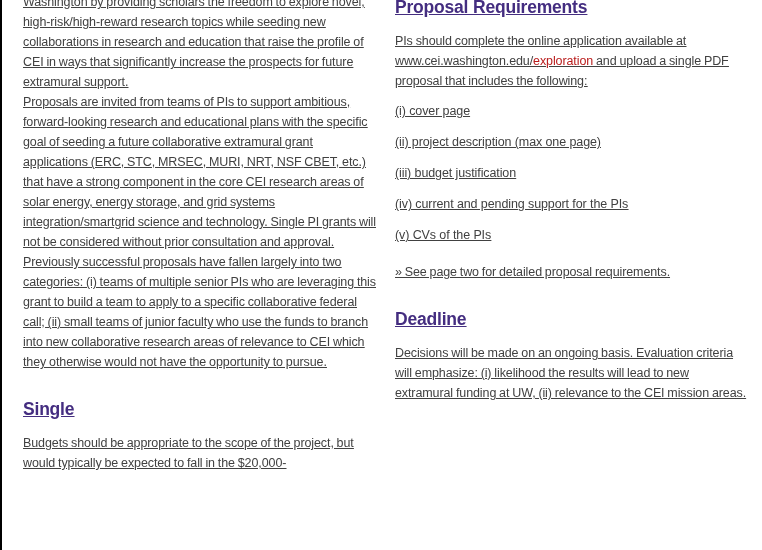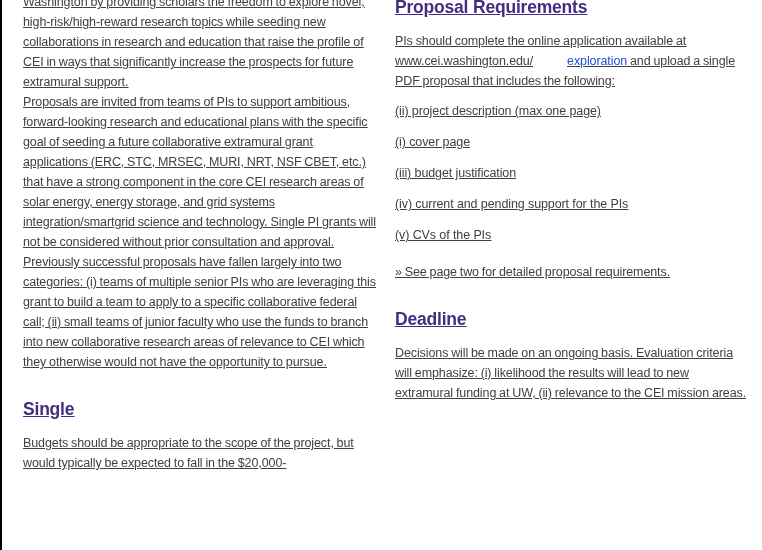--- a/index.html
+++ b/index.html
@@ -39,24 +39,23 @@
     color: #442d80;
     letter-spacing: -0.2px;
     margin: 24px 0 11px 0;
   }
   .col-right h2.first { margin-top: 0; }
   p { margin: 0; word-spacing: -0.5px; }
   .req-list { margin-top: 10px; }
   .req-item { margin-bottom: 11px; }
   .req-note { margin-top: 17px; }
   a.doc-link {
-    color: #1d4ed8;
+    color: #b91c1c;
     text-decoration: none;
     cursor: pointer;
-    margin-left: 34px;
   }
 </style>
 </head>
 <body>
 
 <div class="page">
   <div class="page-left-edge"></div>
 
   <div class="col col-left">
     <p>Washington by providing scholars the freedom to explore novel, high-risk/high-reward research topics while seeding new collaborations in research and education that raise the profile of CEI in ways that significantly increase the prospects for future extramural support.</p>
@@ -70,22 +69,22 @@
   </div>
 
   <div class="col col-right">
     <h2 class="first">Proposal Requirements</h2>
 
     <p>
       <span>PIs should complete the online application available at www.cei.washington.edu/</span><a class="doc-link">exploration</a><span> and upload a single PDF proposal that includes the following:</span>
     </p>
 
     <div class="req-list">
+      <div class="req-item">(i) cover page</div>
       <div class="req-item">(ii) project description (max one page)</div>
-      <div class="req-item">(i) cover page</div>
       <div class="req-item">(iii) budget justification</div>
       <div class="req-item">(iv) current and pending support for the PIs</div>
       <div class="req-item">(v) CVs of the PIs</div>
     </div>
 
     <p class="req-note">» See page two for detailed proposal requirements.</p>
 
     <h2>Deadline</h2>
 
 

